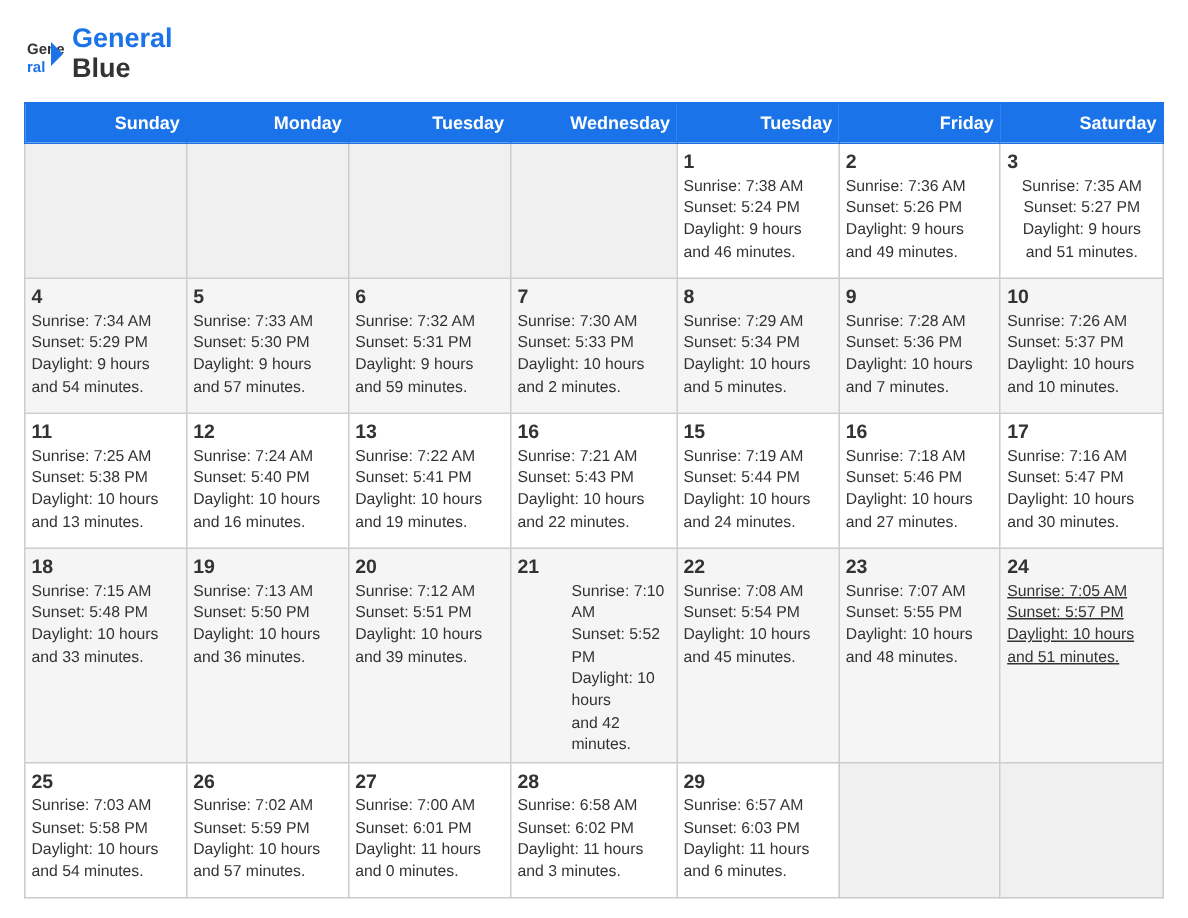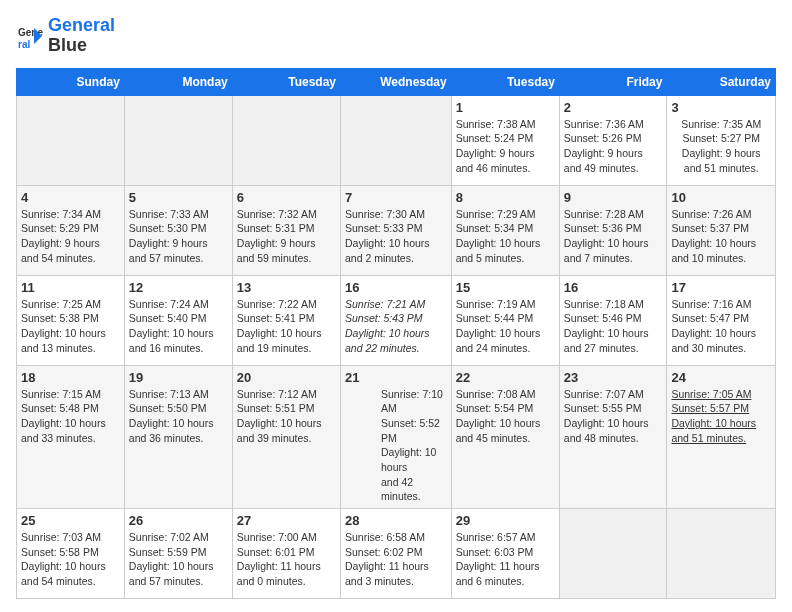--- a/index.html
+++ b/index.html
@@ -211,21 +211,21 @@
         </td>
         <td>
           <span class="day-num">13</span>
           <div class="day-info" style="white-space: pre-line;">Sunrise: 7:22 AM
 Sunset: 5:41 PM
 Daylight: 10 hours
 and 19 minutes.</div>
         </td>
         <td>
           <span class="day-num">16</span>
-          <div class="day-info" style="white-space: pre-line; font-style: italic;">Sunrise: 7:21 AM
+          <div class="day-info" style="white-space: pre-line;">Sunrise: 7:21 AM
 Sunset: 5:43 PM
 Daylight: 10 hours
 and 22 minutes.</div>
         </td>
         <td>
           <span class="day-num">15</span>
           <div class="day-info" style="white-space: pre-line;">Sunrise: 7:19 AM
 Sunset: 5:44 PM
 Daylight: 10 hours
 and 24 minutes.</div>

